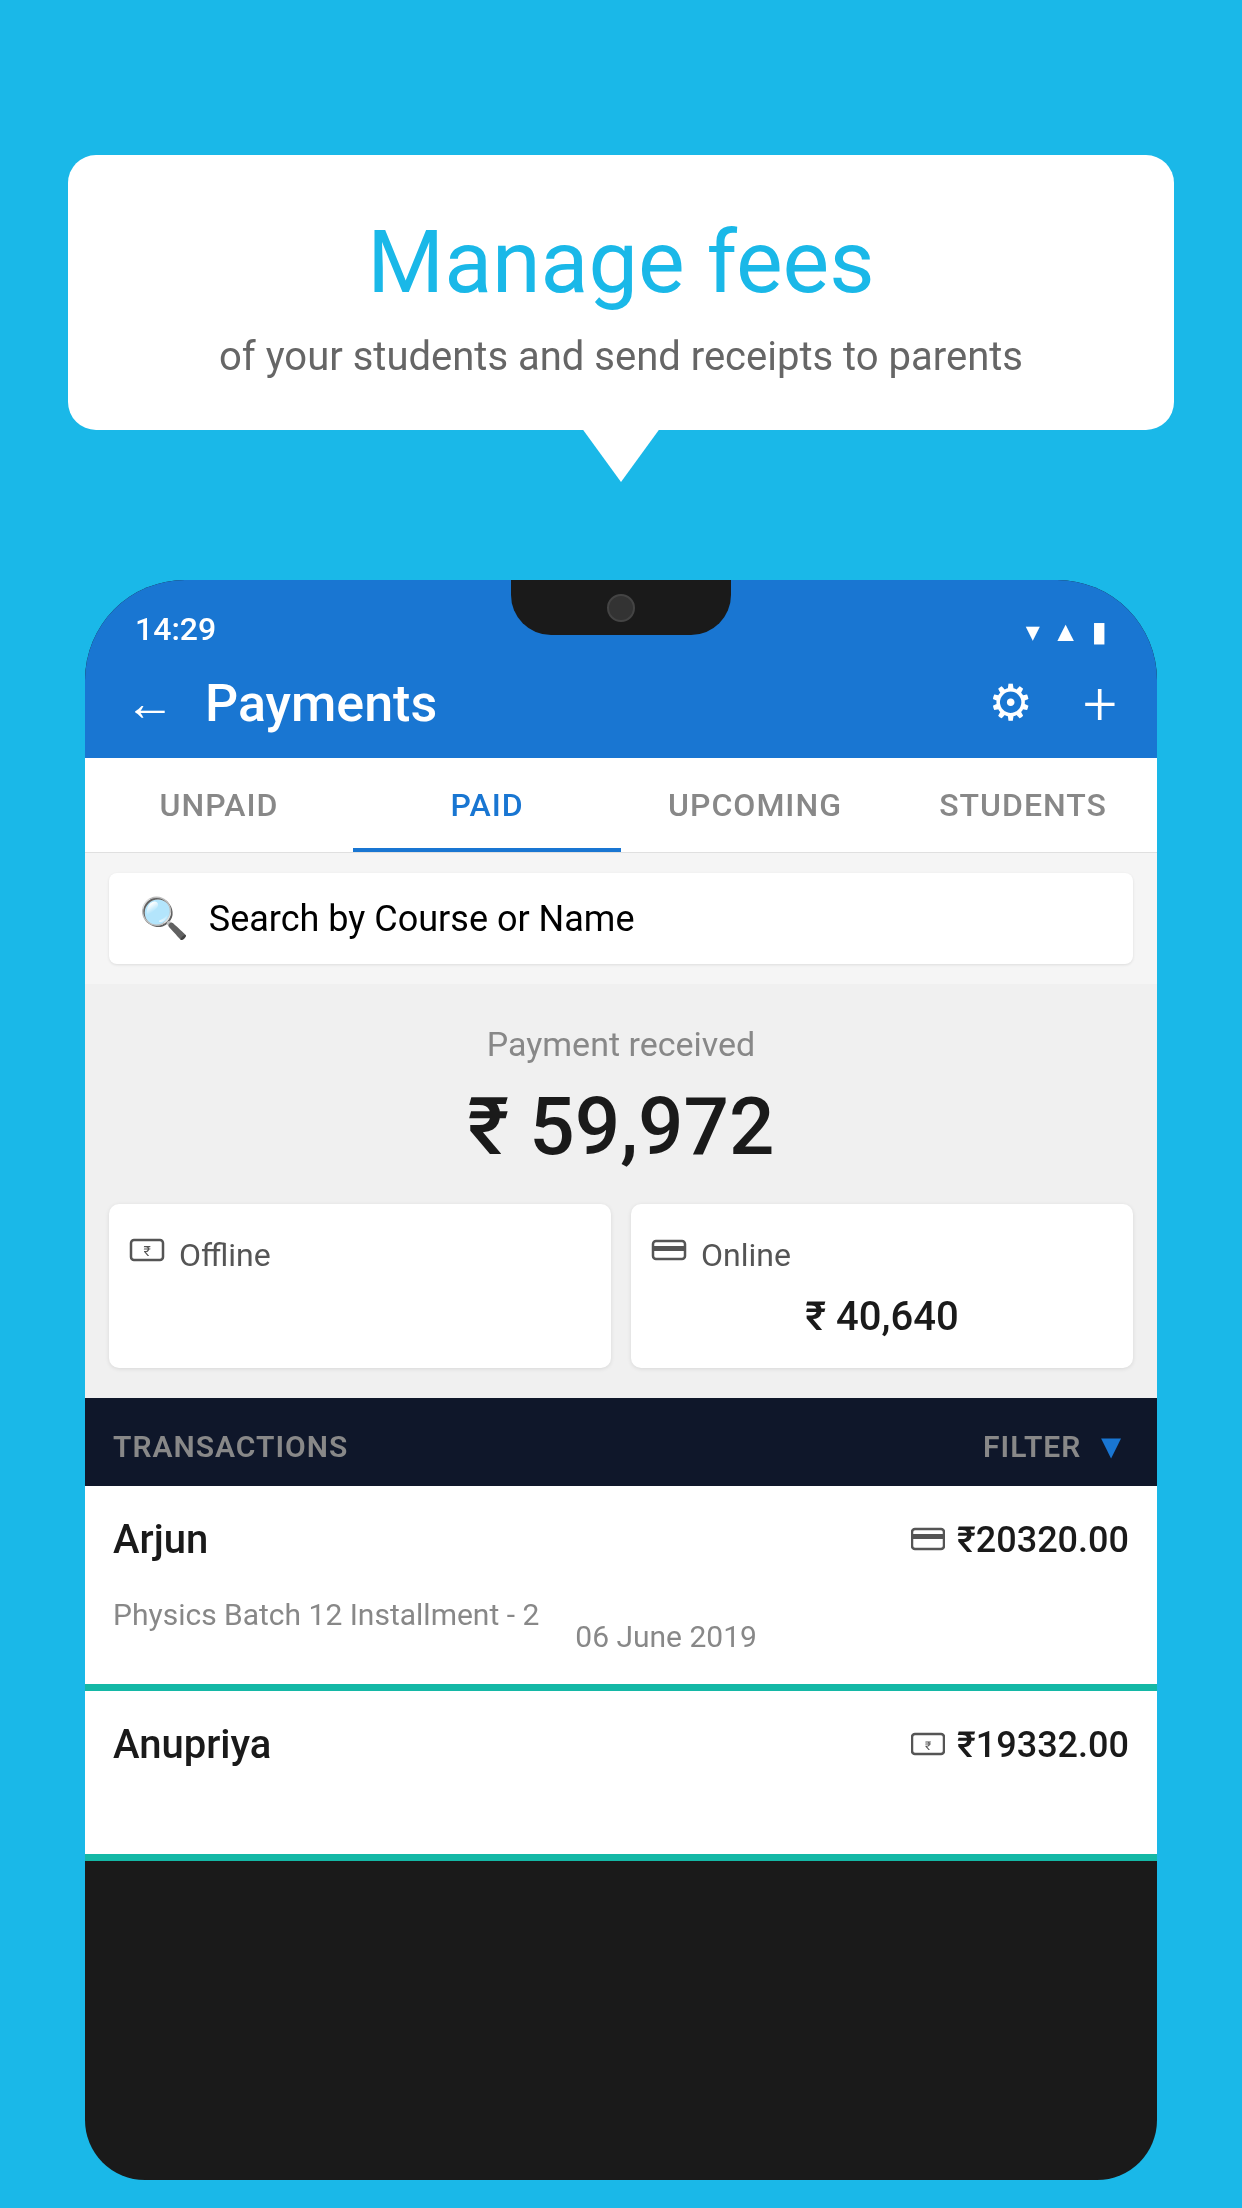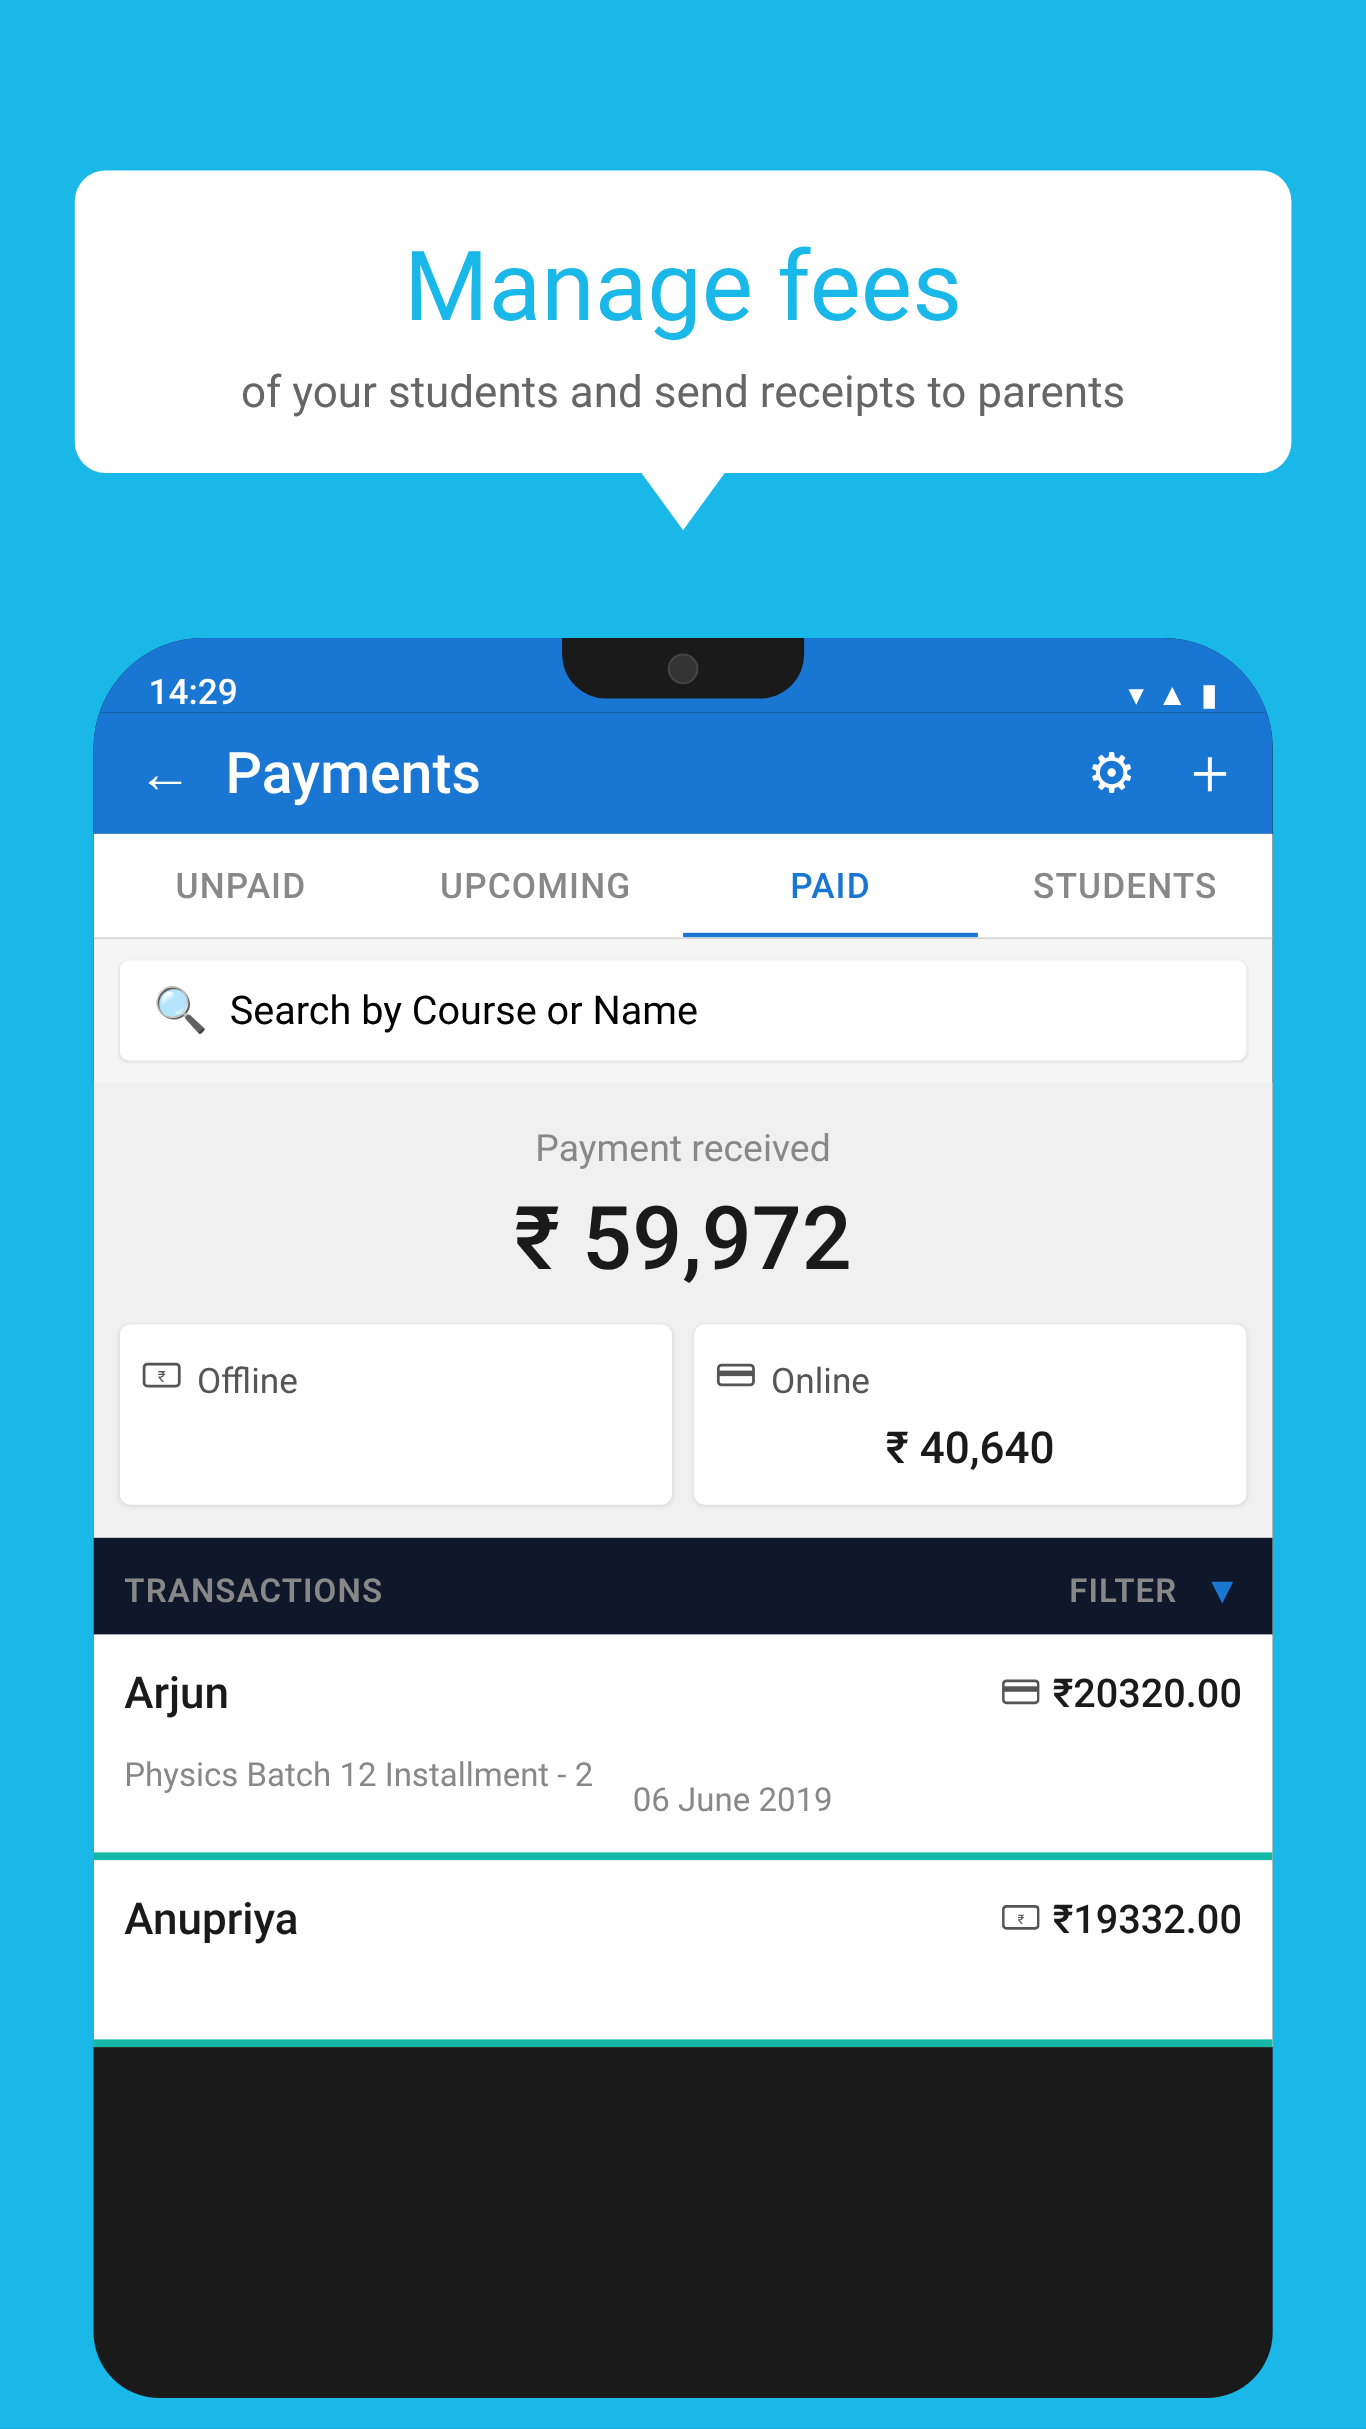--- a/index.html
+++ b/index.html
@@ -289,21 +289,21 @@
     .transactions-label {
       color: #888;
       font-size: 30px;
       font-weight: 600;
       letter-spacing: 1px;
     }
 
     .filter-btn {
       display: flex;
       align-items: center;
-      gap: 24px;
+      gap: 13px;
       color: #888;
       font-size: 30px;
       font-weight: 600;
       letter-spacing: 1px;
       justify-content: space-between;
     }
 
     .filter-icon {
       color: #1976d2;
       font-size: 34px;
@@ -404,25 +404,25 @@
       <span class="back-arrow">←</span>
       <span class="app-title">Payments</span>
       <span class="settings-icon">⚙</span>
       <span class="add-icon" style="margin-left:20px;">+</span>
     </div>
 
     <div class="tabs">
       <div class="tab">
         <span>UNPAID</span>
       </div>
+      <div class="tab active">
+        <span>PAID</span>
+      </div>
       <div class="tab">
         <span>UPCOMING</span>
-      </div>
-      <div class="tab active">
-        <span>PAID</span>
       </div>
       <div class="tab">
         <span>STUDENTS</span>
       </div>
     </div>
 
     <div class="phone-screen">
 
       <div class="search-bar">
         <span class="search-icon-wrap">🔍</span>

